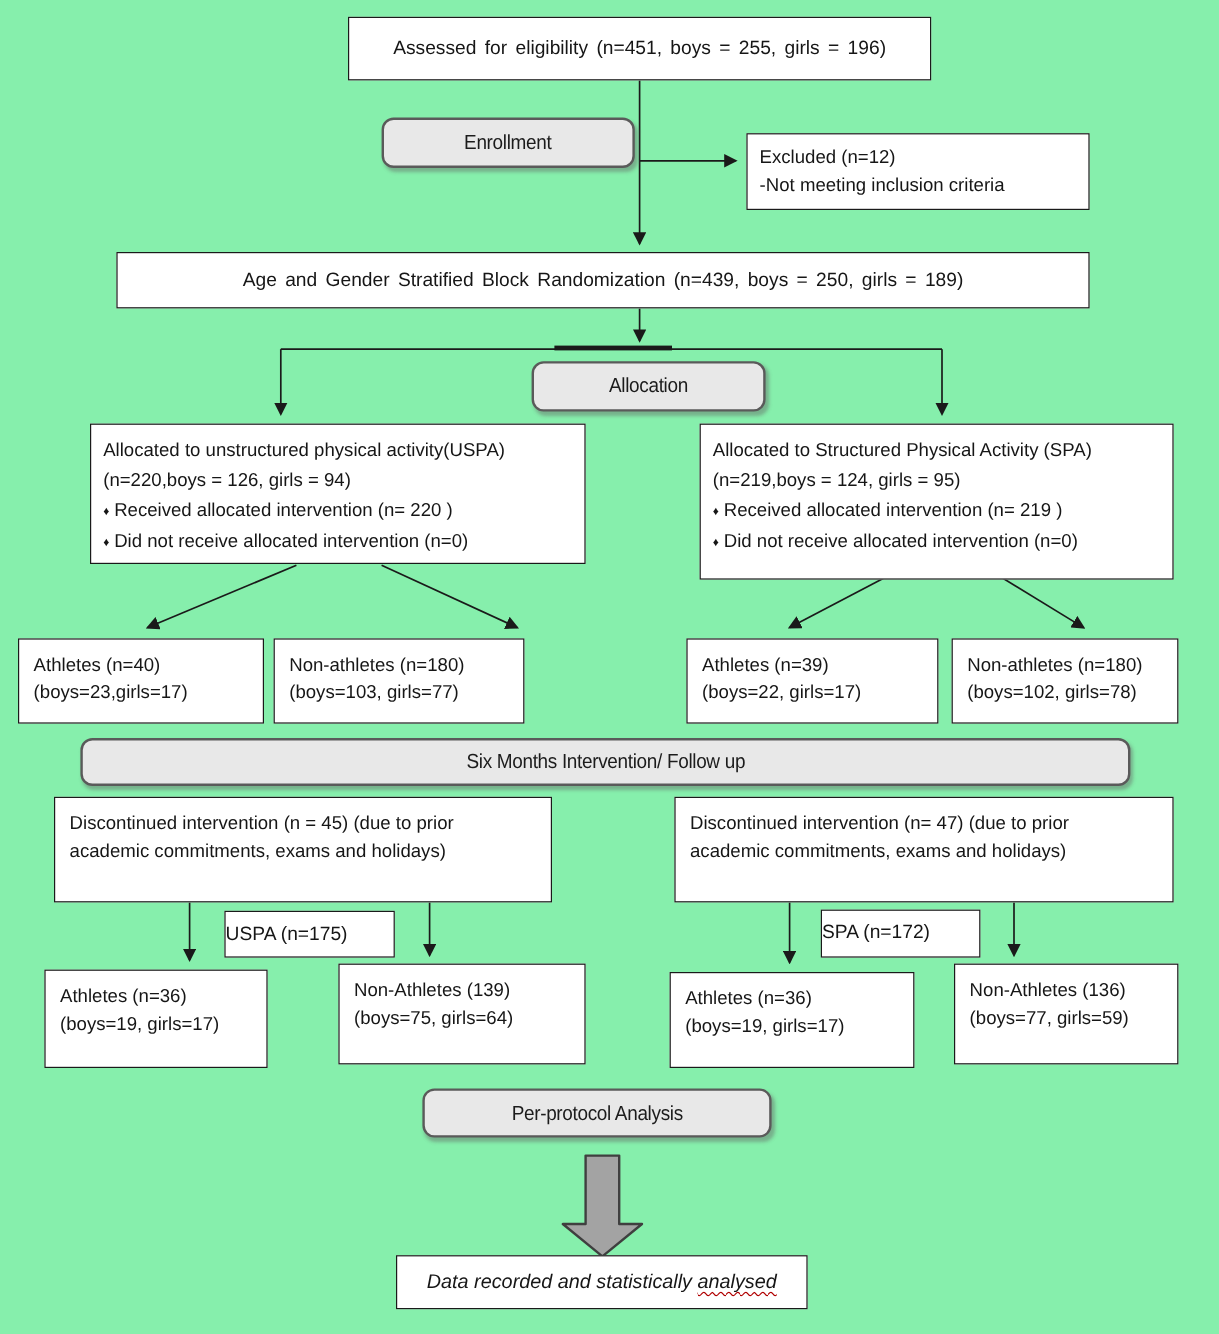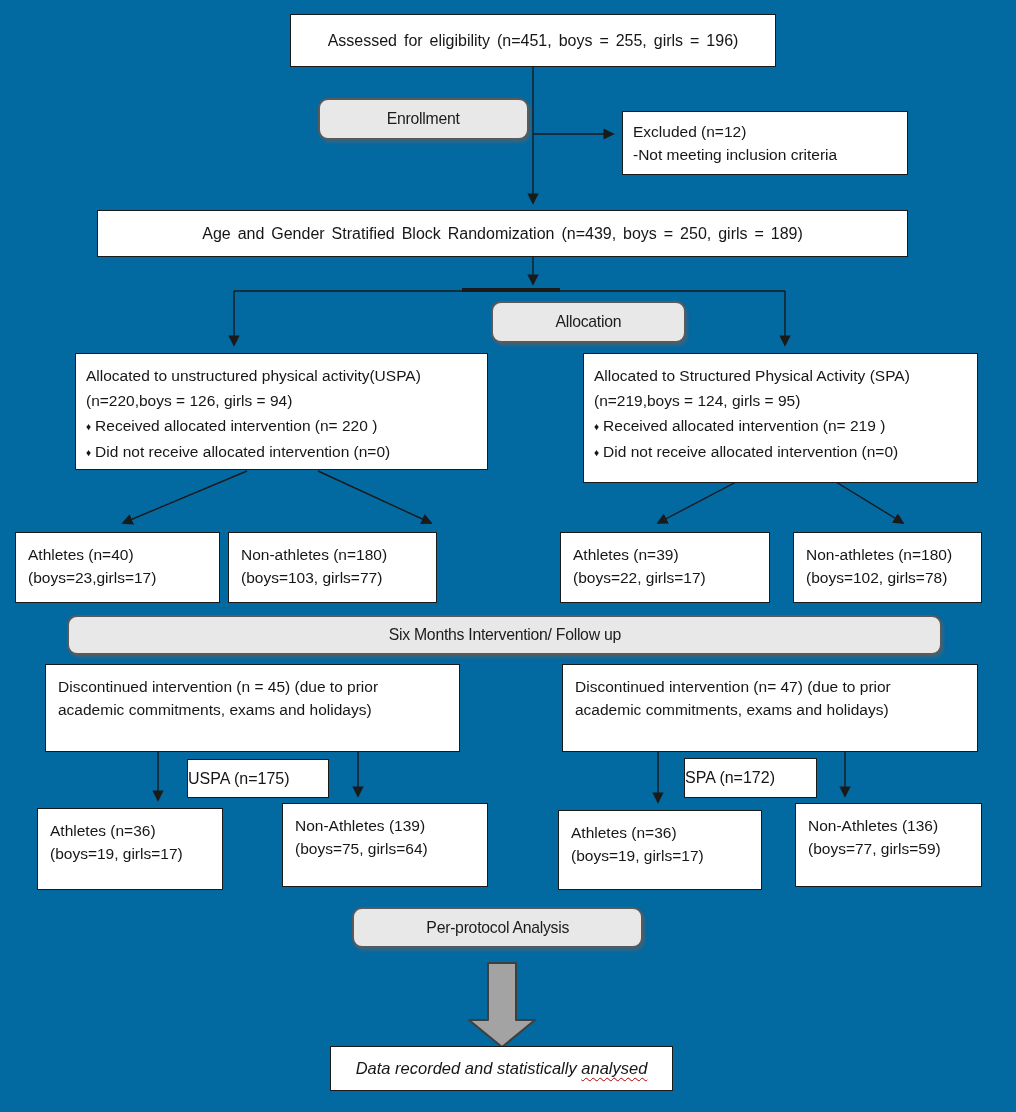--- a/index.html
+++ b/index.html
@@ -1,17 +1,17 @@
 <!DOCTYPE html>
 <html><head>
 <meta charset="utf-8">
 <style>
   html,body{margin:0;padding:0;background:#ffffff;}
   .stage{
-    position:relative;width:1016px;height:1112px;background:#0369a1;
+    position:relative;width:1016px;height:1112px;background:#86efac;
     font-family:"Liberation Sans","DejaVu Sans",sans-serif;color:#111;
     overflow:hidden;
   }
   .wires{position:absolute;left:0;top:0;z-index:1;}
   .box{
     position:absolute;z-index:2;background:#ffffff;
     border:1.6px solid #1a1a1a;box-sizing:border-box;
     font-size:15.5px;color:#161616;
   }
   .box.center{display:flex;align-items:center;justify-content:center;text-align:center;}
@@ -86,21 +86,21 @@
     <div class="pad">
       <div>Excluded (n=12)</div>
       <div>-Not meeting inclusion criteria</div>
     </div>
   </div>
 
   <div class="box center wide-spacing" style="left:97px;top:210px;width:811px;height:47px;font-size:16px;">
     <span>Age and Gender Stratified Block Randomization (n=439, boys = 250, girls = 189)</span>
   </div>
 
-  <div class="badge" style="left:443px;top:301px;width:195px;height:42px;margin-left:48px;">
+  <div class="badge" style="left:443px;top:301px;width:195px;height:42px;">
     <span class="squeeze">Allocation</span>
   </div>
 
   <div class="box" style="left:75px;top:353px;width:413px;height:117px;">
     <div class="arm">
       <div>Allocated to unstructured physical activity(USPA)</div>
       <div>(n=220,boys = 126, girls = 94)</div>
       <div class="bullet-row"><span class="diamond">♦</span><span>Received allocated intervention (n= 220 )</span></div>
       <div class="bullet-row"><span class="diamond">♦</span><span>Did not receive allocated intervention (n=0)</span></div>
     </div>
@@ -121,21 +121,21 @@
       <div>Athletes (n=40)</div>
       <div>(boys=23,girls=17)</div>
     </div>
   </div>
   <div class="box" style="left:228px;top:532px;width:209px;height:71px;">
     <div class="two-line">
       <div>Non-athletes (n=180)</div>
       <div>(boys=103, girls=77)</div>
     </div>
   </div>
-  <div class="box" style="left:560px;top:532px;width:210px;height:71px;">
+  <div class="box" style="left:572px;top:532px;width:210px;height:71px;">
     <div class="two-line">
       <div>Athletes (n=39)</div>
       <div>(boys=22,  girls=17)</div>
     </div>
   </div>
   <div class="box" style="left:793px;top:532px;width:189px;height:71px;">
     <div class="two-line">
       <div>Non-athletes (n=180)</div>
       <div>(boys=102,  girls=78)</div>
     </div>

